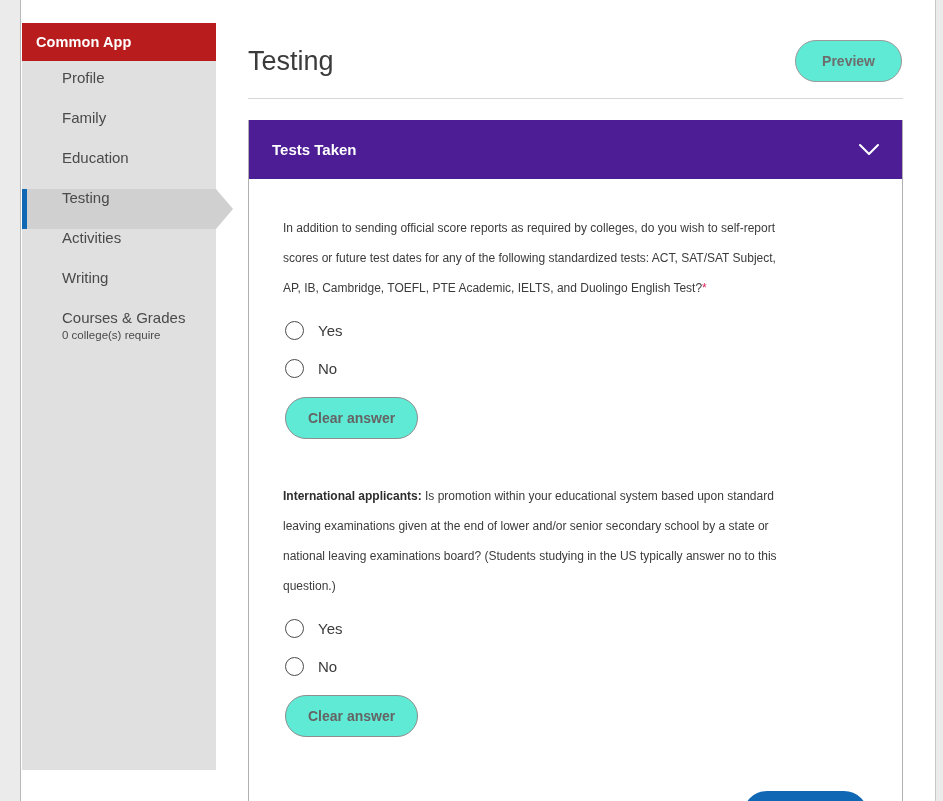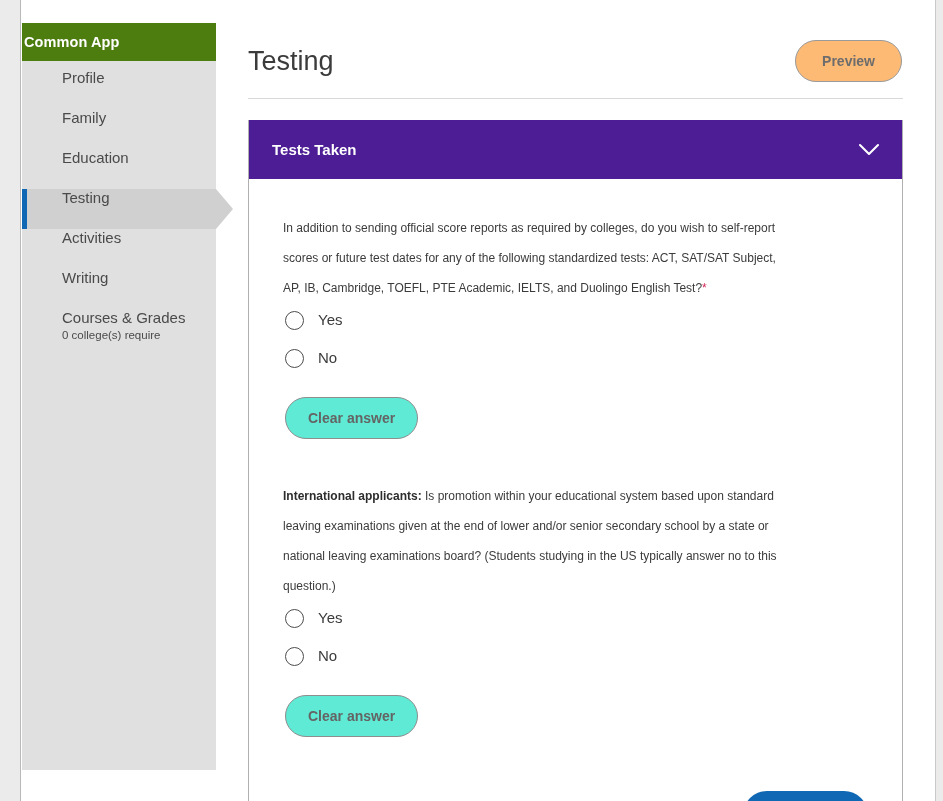--- a/index.html
+++ b/index.html
@@ -49,27 +49,27 @@
   #sidebar {
     position: absolute;
     left: 22px;
     top: 23px;
     width: 194px;
     height: 747px;
     background: #e0e0e0;
   }
   .sidebar-header {
     height: 38px;
-    background: #4d7c0f;
+    background: #b91c1c;
     color: #ffffff;
     font-size: 14.5px;
     font-weight: bold;
     display: flex;
     align-items: center;
-    padding-left: 2px;
+    padding-left: 14px;
     letter-spacing: .1px;
     box-sizing: border-box;
   }
   .sidebar-nav {
     padding-top: 8px;
   }
   .nav-item {
     position: relative;
     height: 40px;
     display: flex;
@@ -138,21 +138,21 @@
   }
   #page-title {
     font-size: 27px;
     color: #3b3b3b;
     font-weight: normal;
     margin: 0;
     line-height: 32px;
   }
   .btn-preview {
     border: 1px solid #9a9a9a;
-    background: #fdba74;
+    background: #5eead4;
     color: #6d6d6d;
     font-size: 14px;
     font-weight: bold;
     border-radius: 24px;
     padding: 0 26px;
     height: 42px;
     line-height: 40px;
     cursor: pointer;
     font-family: "Liberation Sans", sans-serif;
   }
@@ -205,20 +205,21 @@
   }
   .q-text .req {
     color: #d3285a;
   }
   .q-text .lead {
     font-weight: bold;
     color: #2d2d2d;
   }
   .radio-row {
     display: flex;
+    align-items: center;
     height: 38px;
     padding-left: 2px;
     cursor: pointer;
   }
   .radio-dot {
     width: 19px;
     height: 19px;
     border: 1.4px solid #4c4c4c;
     border-radius: 50%;
     background: #ffffff;

